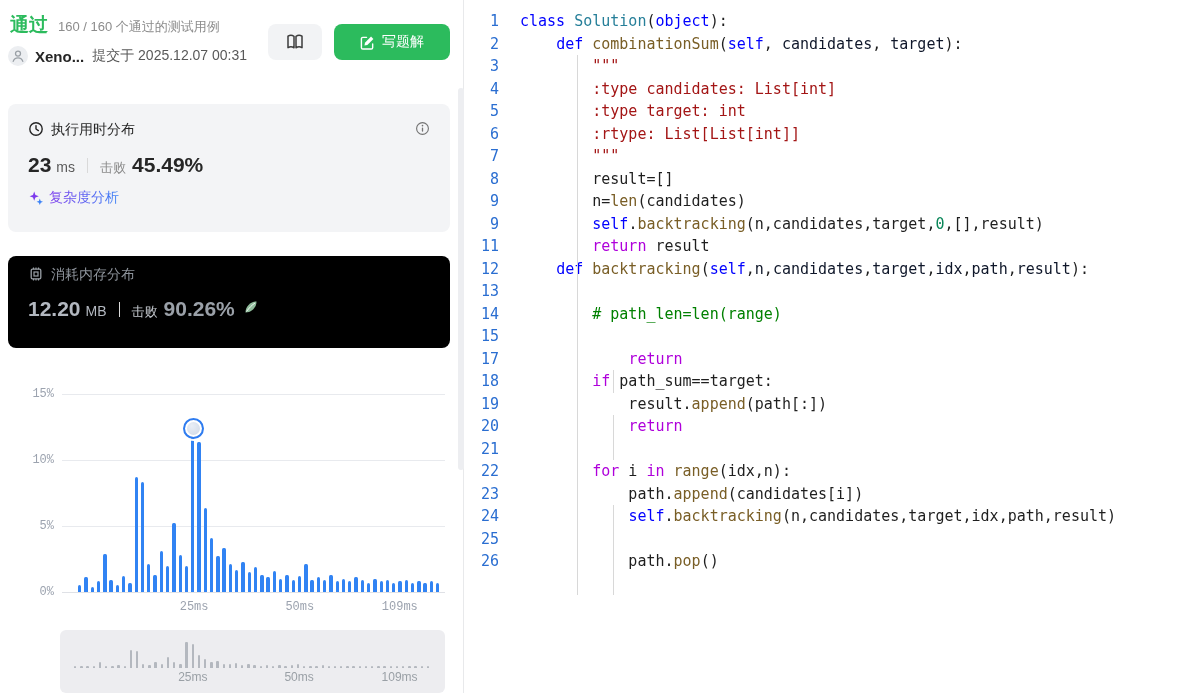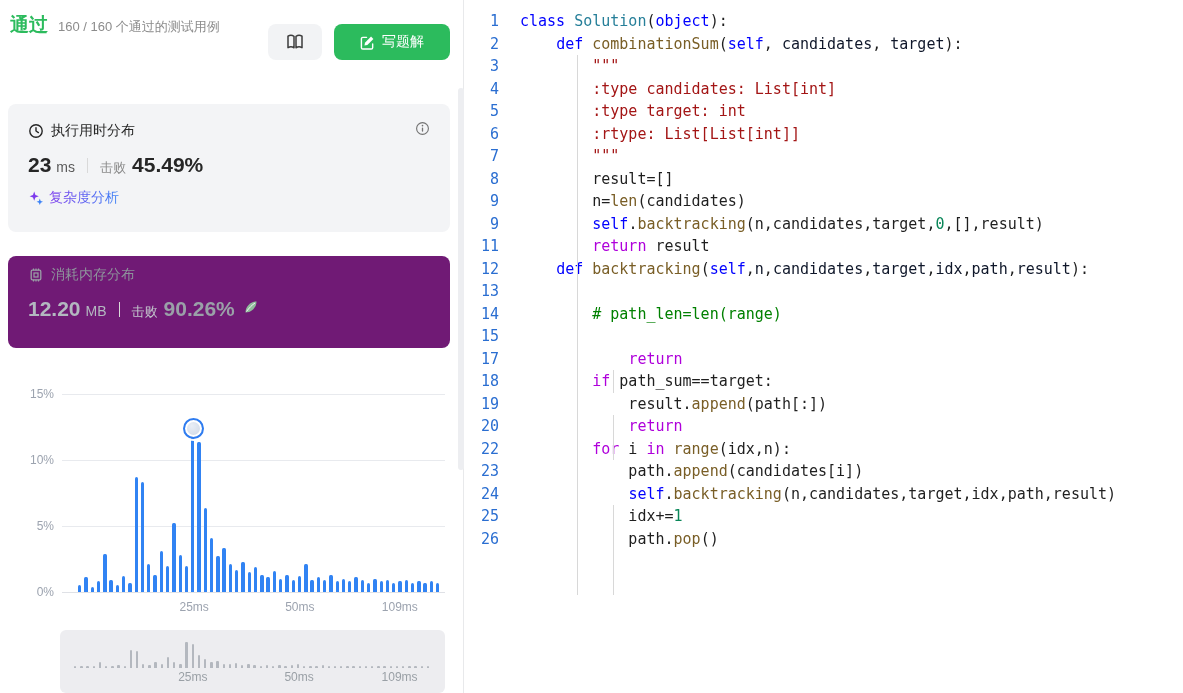--- a/index.html
+++ b/index.html
@@ -19,44 +19,44 @@
 
   .book-btn { position:absolute; left:268px; top:24px; width:54px; height:36px; background:#f2f3f5;
               border:none; border-radius:8px; display:flex; align-items:center; justify-content:center; cursor:pointer; }
   .solution-btn { position:absolute; left:334px; top:24px; width:116px; height:36px; background:#2cbb5d;
               border:none; border-radius:8px; color:#fff; font-size:14px; display:flex; align-items:center;
               justify-content:center; gap:7px; cursor:pointer; font-family:inherit; }
 
   
   .runtime-card { position:absolute; left:8px; top:104px; width:442px; height:128px; background:#f3f4f6;
                   border-radius:8px; padding:17px 20px 0 20px; cursor:pointer; }
-  .card-header { display:flex; align-items:center; }
+  .card-header { display:flex; align-items:flex-start; }
   .card-title { font-size:14px; font-weight:500; color:#262626; margin-left:7px; }
   .info-icon { margin-left:auto; }
   .value-row { display:flex; align-items:baseline; margin-top:13px; }
   .big-value { font-size:21px; font-weight:bold; color:#262626; }
   .value-unit { font-size:14px; color:#595959; margin-left:5px; }
   .v-divider { width:1px; height:15px; background:#d9d9d9; margin:0 12px; align-self:center; }
   .beats-label { font-size:13px; color:#8c8c8c; margin-right:6px; }
   .beats-value { font-size:21px; font-weight:bold; color:#262626; }
   .complexity-link { display:flex; align-items:center; gap:5px; margin-top:12px; width:max-content; cursor:pointer; }
   .complexity-text { font-size:14px; font-weight:500;
         background:linear-gradient(90deg,#7c3aed,#3b82f6); -webkit-background-clip:text; background-clip:text; color:transparent; }
 
   
-  .memory-card { position:absolute; left:8px; top:256px; width:442px; height:92px; background:#701a75;
+  .memory-card { position:absolute; left:8px; top:256px; width:442px; height:92px; background:#000000;
                  border-radius:8px; padding:10px 20px 0 20px; cursor:pointer; }
   .memory-card .card-title { color:#8d939b; }
   .memory-card .big-value, .memory-card .value-unit { color:#b3b8c0; }
   .memory-card .beats-label { color:#c3c7cd; }
   .memory-card .beats-value { color:#9aa0a8; }
   .leaf-icon { margin-left:8px; align-self:center; }
 
   
-  .chart { position:absolute; left:0; top:380px; width:455px; height:240px; }
+  .chart { position:absolute; left:0; top:380px; width:455px; height:240px;font-family:Liberation Mono, monospace; }
   .gridline { position:absolute; left:62px; width:383px; height:1px; background:#e8eaee; }
   .gridline.base { background:#dfe1e6; }
   .ytick { position:absolute; left:4px; width:50px; text-align:right; font-size:12px; color:#9ca3af; }
   .bars { position:absolute; left:78px; top:14px; width:366px; height:198px; display:flex; align-items:flex-end; }
   .bar { width:3.4px; margin-right:2.9px; background:#3183f3; border-radius:1.5px 1.5px 0 0; flex:none; }
   .xtick { position:absolute; top:220px; width:48px; margin-left:-24px; text-align:center; font-size:12px; color:#9ca3af; }
   .user-marker { position:absolute; width:21px; height:21px; border-radius:50%;
                  border:2.5px solid #2e7cf0; background:radial-gradient(circle at 40% 35%, #e9eef6, #c9d3e2);
                  box-shadow: inset 0 0 0 2px #fff, 0 0 0 2px rgba(255,255,255,.95); cursor:pointer; }
 
@@ -93,20 +93,30 @@
 </head>
 <body>
 
 <div class="left-panel">
 
   <div class="status-row">
     <span class="status-badge">通过</span>
     <span class="testcases-text">160 / 160 个通过的测试用例</span>
   </div>
 
+  <div class="submitter-row">
+    <span class="avatar">
+      <svg width="14" height="14" viewBox="0 0 14 14">
+        <circle cx="7" cy="4.6" r="2.5" fill="none" stroke="#9aa0a6" stroke-width="1.3"></circle>
+        <path d="M2.2 12.4c.7-2.4 2.6-3.6 4.8-3.6s4.1 1.2 4.8 3.6" fill="none" stroke="#9aa0a6" stroke-width="1.3" stroke-linecap="round"></path>
+      </svg>
+    </span>
+    <span class="username">Xeno...</span>
+    <span class="submitted-time">提交于 2025.12.07 00:31</span>
+  </div>
 
   <button class="book-btn">
     <svg width="20" height="20" viewBox="0 0 20 20">
       <path d="M3 4.2C4.8 3.1 7.2 3.1 9 4.3v11.5C7.2 14.6 4.8 14.6 3 15.7ZM17 4.2C15.2 3.1 12.8 3.1 11 4.3v11.5c1.8-1.2 4.2-1.2 6-.1Z" fill="none" stroke="#3c3c3c" stroke-width="1.5" stroke-linejoin="round"></path>
     </svg>
   </button>
 
   <button class="solution-btn">
     <svg width="15" height="15" viewBox="0 0 16 16">
       <path d="M13.5 9.5v4a1.5 1.5 0 0 1-1.5 1.5H3a1.5 1.5 0 0 1-1.5-1.5V4A1.5 1.5 0 0 1 3 2.5h4" fill="none" stroke="#fff" stroke-width="1.5" stroke-linecap="round"></path>
@@ -342,19 +352,20 @@
       <div class="code-line"><span class="ln">9</span><span class="lc"><span class="tk-p">        </span><span class="tk-kw">self</span><span class="tk-p">.</span><span class="tk-fn">backtracking</span><span class="tk-p">(n,candidates,target,</span><span class="tk-num">0</span><span class="tk-p">,[],result)</span></span></div>
       <div class="code-line"><span class="ln">11</span><span class="lc"><span class="tk-p">        </span><span class="tk-ctrl">return</span><span class="tk-p"> result</span></span></div>
       <div class="code-line"><span class="ln">12</span><span class="lc"><span class="tk-p">    </span><span class="tk-kw">def</span><span class="tk-p"> </span><span class="tk-fn">backtracking</span><span class="tk-p">(</span><span class="tk-kw">self</span><span class="tk-p">,</span><span class="tk-prm">n</span><span class="tk-p">,</span><span class="tk-prm">candidates</span><span class="tk-p">,</span><span class="tk-prm">target</span><span class="tk-p">,</span><span class="tk-prm">idx</span><span class="tk-p">,</span><span class="tk-prm">path</span><span class="tk-p">,</span><span class="tk-prm">result</span><span class="tk-p">):</span></span></div>
       <div class="code-line"><span class="ln">13</span></div>
       <div class="code-line"><span class="ln">14</span><span class="lc"><span class="tk-com">        # path_len=len(range)</span></span></div>
       <div class="code-line"><span class="ln">15</span></div>
       <div class="code-line"><span class="ln">17</span><span class="lc"><span class="tk-p">            </span><span class="tk-ctrl">return</span></span></div>
       <div class="code-line"><span class="ln">18</span><span class="lc"><span class="tk-p">        </span><span class="tk-ctrl">if</span><span class="tk-p"> path_sum==target:</span></span></div>
       <div class="code-line"><span class="ln">19</span><span class="lc"><span class="tk-p">            result.</span><span class="tk-fn">append</span><span class="tk-p">(path[:])</span></span></div>
       <div class="code-line"><span class="ln">20</span><span class="lc"><span class="tk-p">            </span><span class="tk-ctrl">return</span></span></div>
+      <div class="code-line"><span class="ln">21</span><span class="lc"></span></div>
       <div class="code-line"><span class="ln">22</span><span class="lc"><span class="tk-p">        </span><span class="tk-ctrl">for</span><span class="tk-p"> i </span><span class="tk-ctrl">in</span><span class="tk-p"> </span><span class="tk-fn">range</span><span class="tk-p">(idx,n):</span></span></div>
       <div class="code-line"><span class="ln">23</span><span class="lc"><span class="tk-p">            path.</span><span class="tk-fn">append</span><span class="tk-p">(candidates[i])</span></span></div>
       <div class="code-line"><span class="ln">24</span><span class="lc"><span class="tk-p">            </span><span class="tk-kw">self</span><span class="tk-p">.</span><span class="tk-fn">backtracking</span><span class="tk-p">(n,candidates,target,idx,path,result)</span></span></div>
-      <div class="code-line"><span class="ln">25</span><span class="lc"><span class="tk-p">            idx+=</span><span class="tk-num">1</span></span></div>
+      <div class="code-line"><span class="ln">25</span></div>
       <div class="code-line"><span class="ln">26</span><span class="lc"><span class="tk-p">            path.</span><span class="tk-fn">pop</span><span class="tk-p">()</span></span></div>
     </div>
 </div>
 
 </body></html>

